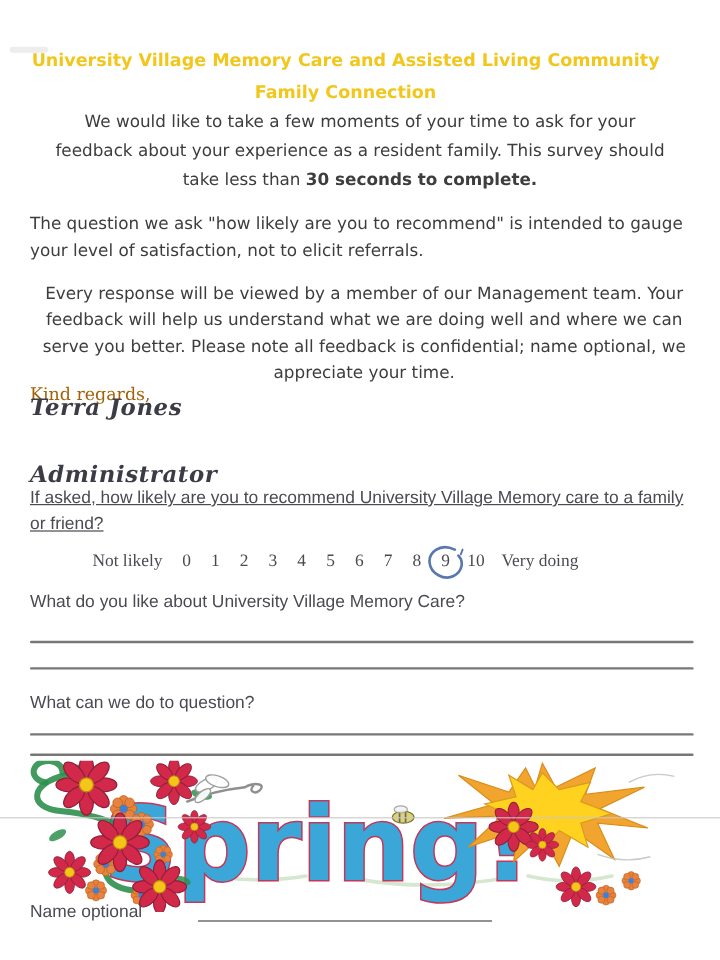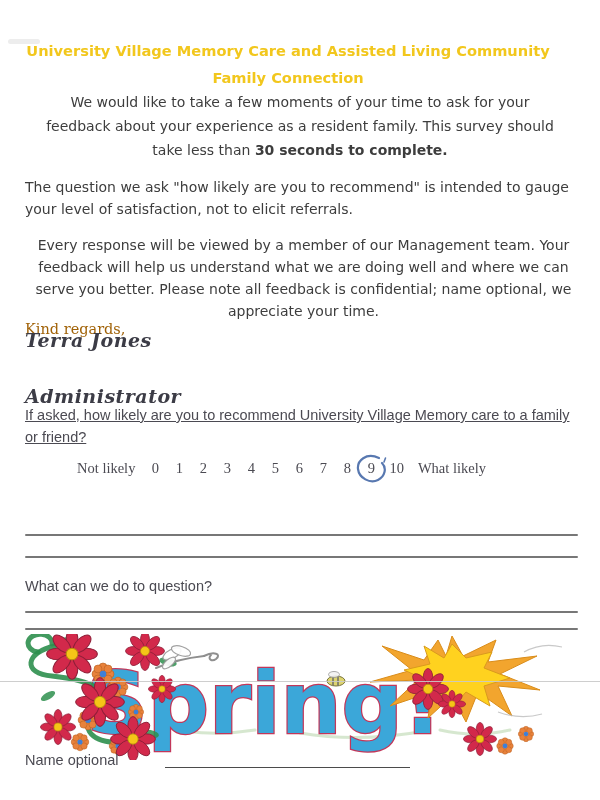--- a/index.html
+++ b/index.html
@@ -120,23 +120,24 @@
         <span class="scale-num">5</span>
         <span class="scale-num">6</span>
         <span class="scale-num">7</span>
         <span class="scale-num">8</span>
         <span class="scale-num">9<svg class="pen-circle" viewBox="0 0 34 30">
             <path d="M 25,4 C 12,-2 3,7 4,15 c 1,9 12,15 20,11 c 7,-3.5 9,-12 4,-17" fill="none" stroke="var(--pen-blue)" stroke-width="2.2" stroke-linecap="round"></path>
             <path d="M 30,8 l 1.5,-4" fill="none" stroke="var(--pen-blue)" stroke-width="1.6" stroke-linecap="round"></path>
           </svg></span>
         <span class="scale-num">10</span>
       </span>
-    <span class="scale-label">What likely</span>
+    <span class="scale-label">Very doing</span>
   </div>
 
+  <p class="q q-like">What do you like about University Village Memory Care?</p>
   <div class="answer-line line-1"></div>
   <div class="answer-line line-2"></div>
 
   <p class="q q-improve">What can we do to question?</p>
   <div class="answer-line line-3"></div>
   <div class="answer-line line-4"></div>
 
   <svg class="clipart" viewBox="0 0 600 126" xmlns="http://www.w3.org/2000/svg">
     <defs>
       <g id="daisy">

